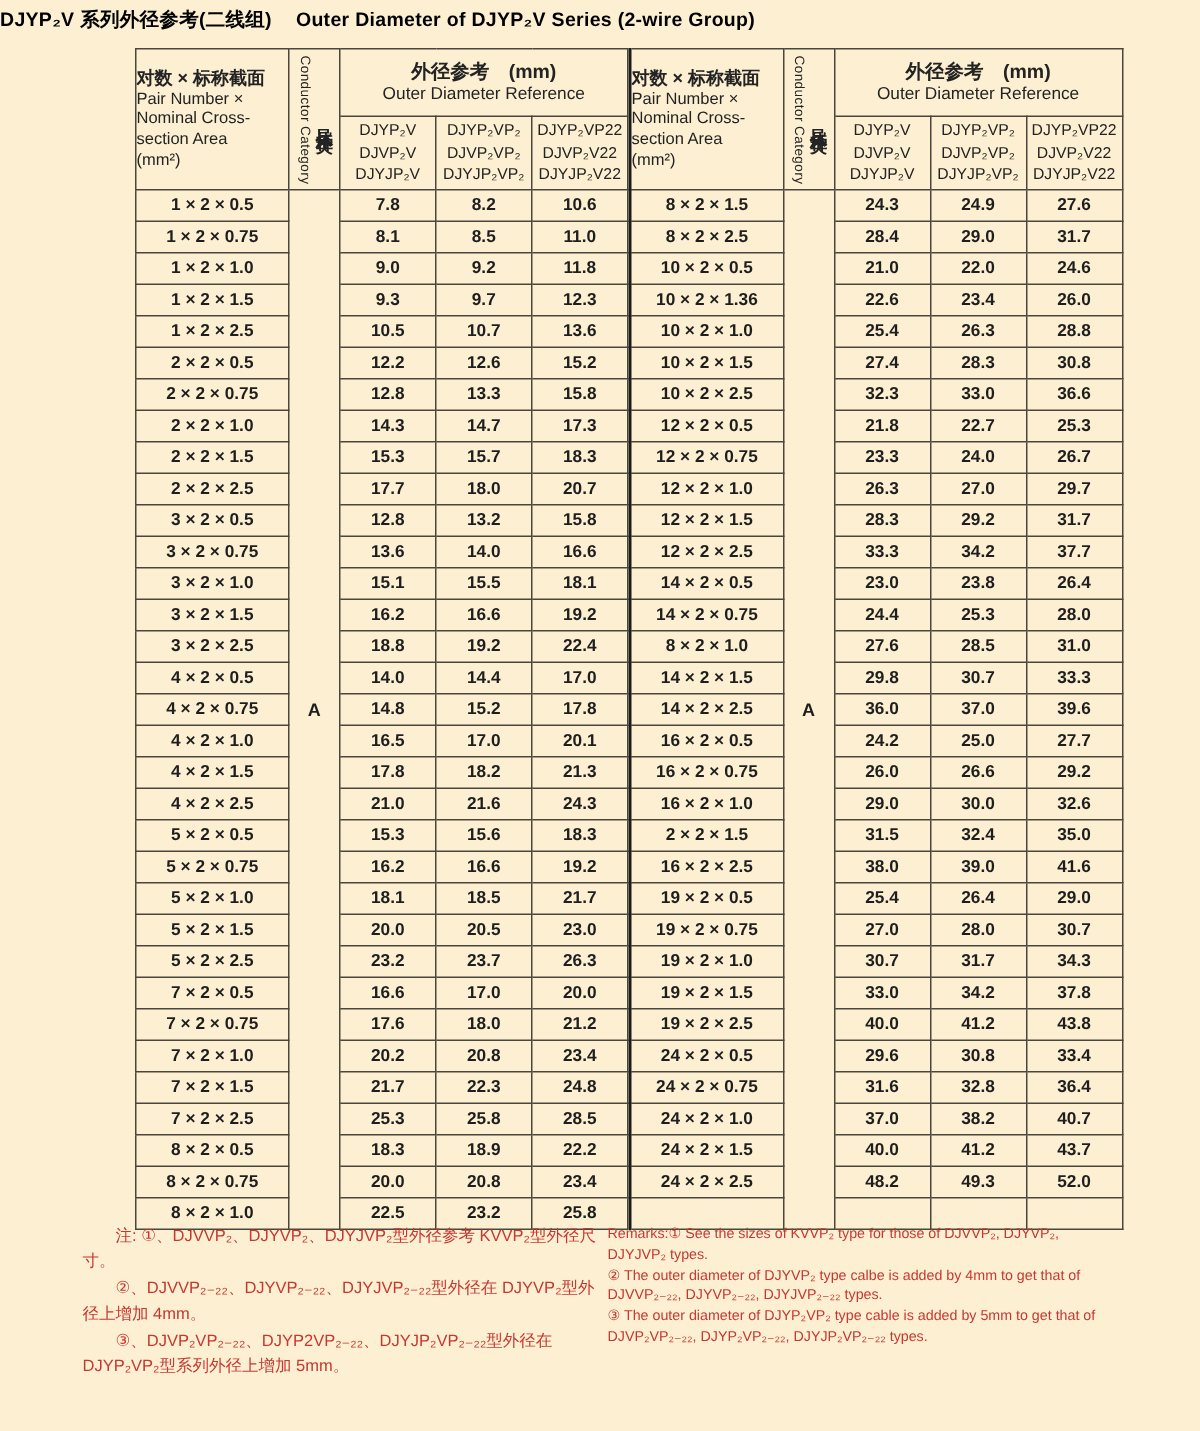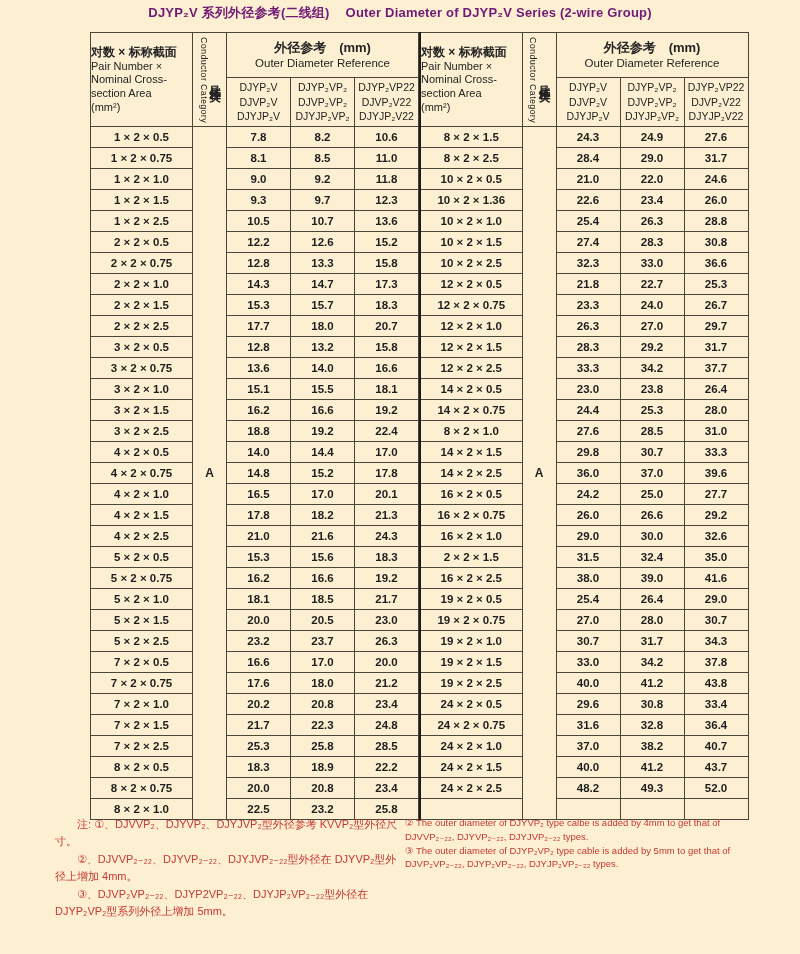--- a/index.html
+++ b/index.html
@@ -6,21 +6,21 @@
   body {
     width:800px; height:954px;
     background:#fdf0d2;
     font-family:"Liberation Sans","DejaVu Sans",sans-serif;
     color:#232323;
   }
   .doc { position:relative; width:800px; height:954px; overflow:hidden; }
 
   .title {
     position:absolute; top:4px; left:0; width:100%;
-    text-align:center; font-size:13px; font-weight:bold; color:#701a75;
+    font-size:13px; font-weight:bold; color:#000000;
     letter-spacing:0.2px;
   }
   .title-en { margin-left:16px; }
 
   .tables { position:absolute; left:90px; top:32px; display:flex; }
   table.half {
     border-collapse:collapse; table-layout:fixed; width:328px;
     background:#fdf0d2;
   }
   table.half.right { border-left:2px solid #1c1c1c; }
@@ -571,18 +571,19 @@
 
   </div>
 
   <div class="notes">
     <div class="notes-zh">
       <p>注: ①、DJVVP₂、DJYVP₂、DJYJVP₂型外径参考 KVVP₂型外径尺寸。</p>
       <p>②、DJVVP₂₋₂₂、DJYVP₂₋₂₂、DJYJVP₂₋₂₂型外径在 DJYVP₂型外径上增加 4mm。</p>
       <p>③、DJVP₂VP₂₋₂₂、DJYP2VP₂₋₂₂、DJYJP₂VP₂₋₂₂型外径在 DJYP₂VP₂型系列外径上增加 5mm。</p>
     </div>
     <div class="notes-en">
+      <p>Remarks:① See the sizes of KVVP₂ type for those of DJVVP₂, DJYVP₂, DJYJVP₂ types.</p>
       <p>② The outer diameter of DJYVP₂ type calbe is added by 4mm   to get that of DJVVP₂₋₂₂, DJYVP₂₋₂₂, DJYJVP₂₋₂₂ types.</p>
       <p>③ The outer diameter of DJYP₂VP₂ type cable is added by 5mm to get that  of DJVP₂VP₂₋₂₂, DJYP₂VP₂₋₂₂, DJYJP₂VP₂₋₂₂ types.</p>
     </div>
   </div>
 
 </div>
 
 </body></html>

